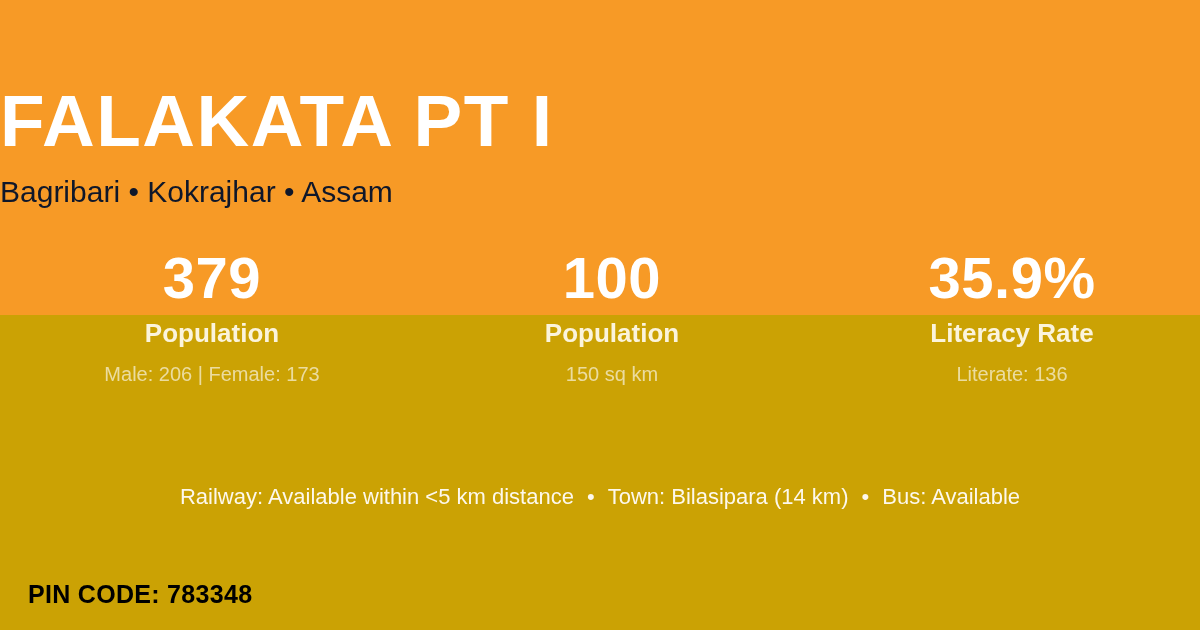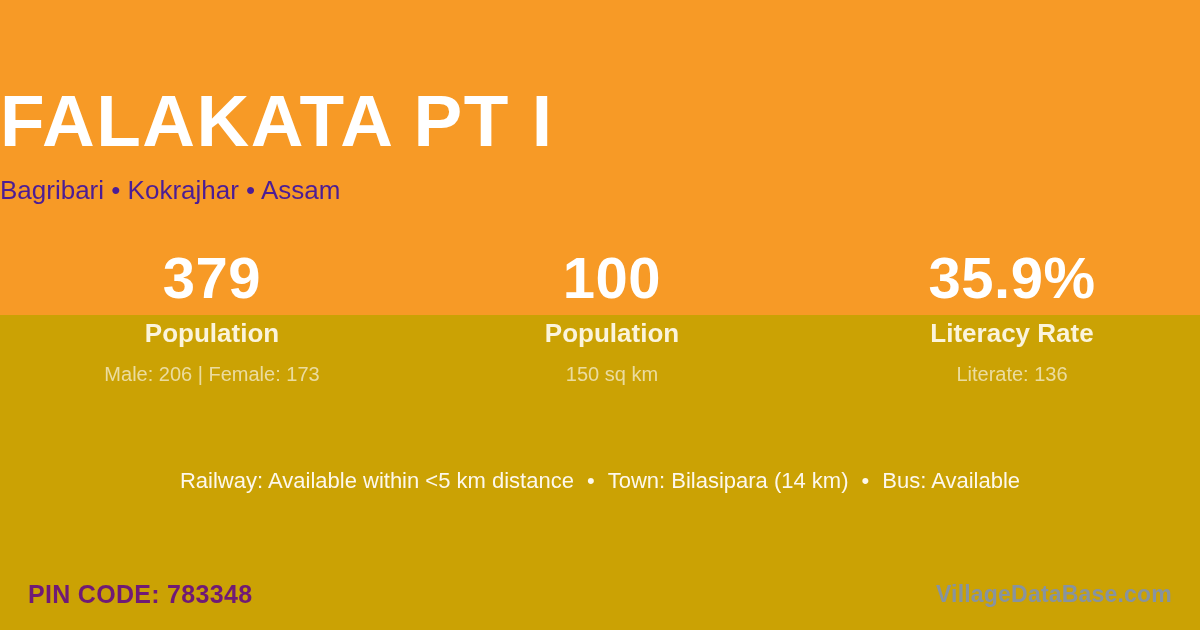--- a/index.html
+++ b/index.html
@@ -49,24 +49,24 @@
     line-height: 1.0;
     font-weight: 700;
     letter-spacing: 1.5px;
     color: #FFFFFF;
     white-space: nowrap;
   }
 
   .subtitle {
     margin: 0;
     padding-top: 20px;
-    font-size: 26px;
+    font-size: 30px;
     line-height: 1.0;
     font-weight: 400;
-    color: #4c1d95;
+    color: #0f172a;
     white-space: nowrap;
   }
 
   
   .stats {
     position: absolute;
     left: 12px;
     top: 240px;
     width: 1200px;
     display: flex;
@@ -103,21 +103,21 @@
     line-height: 1.0;
     font-weight: 400;
     color: rgba(255,255,255,0.62);
     padding-top: 18px;
   }
 
   
   .amenities {
     position: absolute;
     left: 0;
-    top: 470px;
+    top: 486px;
     width: 1200px;
     text-align: center;
     font-size: 22px;
     line-height: 1.0;
     color: #FDF8EC;
     white-space: nowrap;
   }
 
   .amenities .sep {
     display: inline-block;
@@ -136,21 +136,21 @@
     box-sizing: border-box;
     display: flex;
     align-items: center;
     justify-content: space-between;
   }
 
   .pincode {
     font-size: 25px;
     line-height: 1.0;
     font-weight: 700;
-    color: #701a75;
+    color: #000000;
     letter-spacing: 0.3px;
   }
 
   .brand {
     font-size: 23px;
     line-height: 1.0;
     font-weight: 700;
     color: #8793A0;
     letter-spacing: 0.2px;
   }
@@ -186,16 +186,15 @@
       <div class="stat-label">Literacy Rate</div>
       <div class="stat-sub">Literate: 136</div>
     </div>
 
   </div>
 
   <div class="amenities"><span>Railway: Available within &lt;5 km distance</span><span class="sep">•</span><span>Town: Bilasipara (14 km)</span><span class="sep">•</span><span>Bus: Available</span></div>
 
   <div class="footer">
     <div class="pincode">PIN CODE: 783348</div>
-    <div class="brand">VillageDataBase.com</div>
   </div>
 
 </div>
 
 </body></html>

